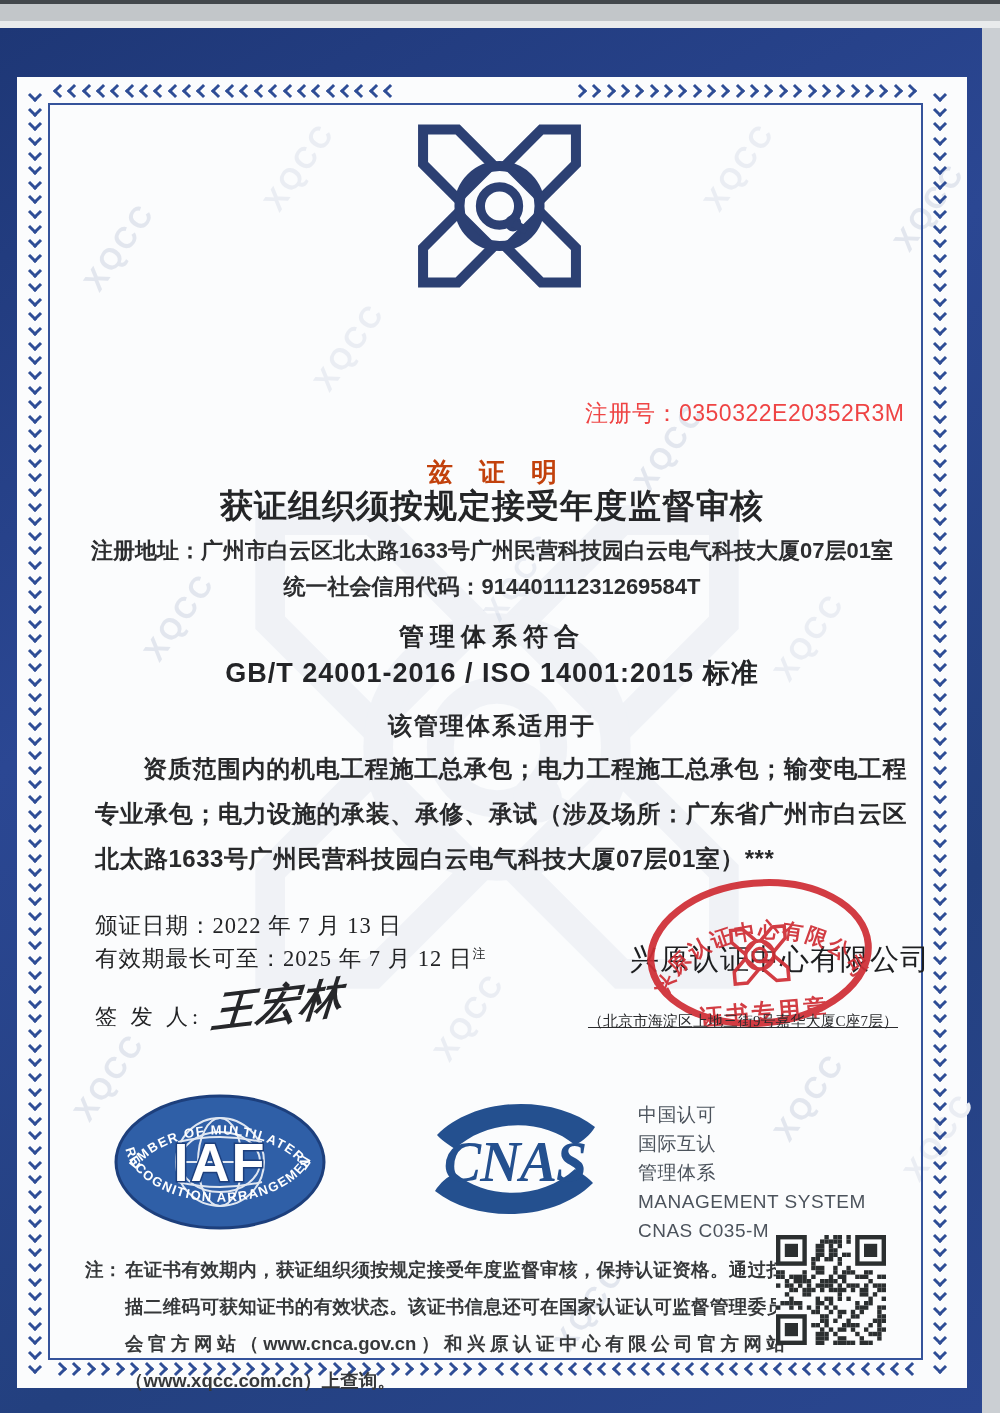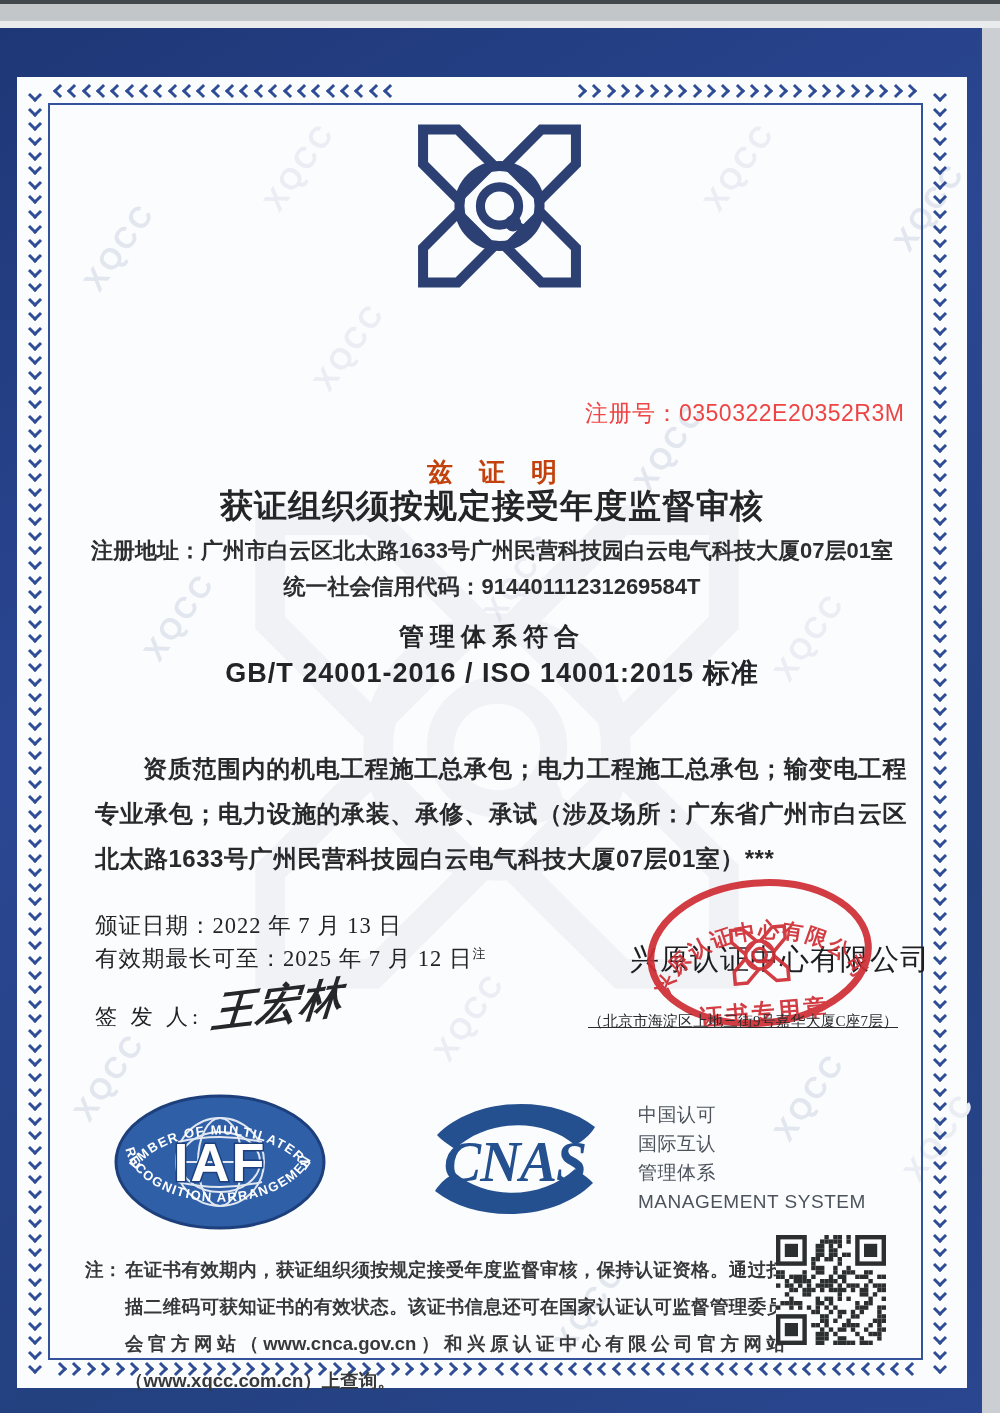--- a/index.html
+++ b/index.html
@@ -406,20 +406,21 @@
     <span class="reg">注册号：</span><span class="reg">0350322E20352R3M</span>
   </div>
 
   <div class="abs ctr certify" style="top:378px">兹　证　明</div>
   <div class="abs ctr company" style="top:407px">获证组织须按规定接受年度监督审核</div>
   <div class="abs ctr addr" style="top:459px">注册地址：广州市白云区北太路1633号广州民营科技园白云电气科技大厦07层01室</div>
   <div class="abs ctr addr" style="top:495px">统一社会信用代码：91440111231269584T</div>
 
   <div class="abs ctr sys" style="top:543px">管理体系符合</div>
   <div class="abs ctr std" style="top:578px">GB/T 24001-2016 / ISO 14001:2015 标准</div>
+  <div class="abs ctr scopehead" style="top:633px">该管理体系适用于</div>
   <div class="abs scope" style="top:669px">资质范围内的机电工程施工总承包；电力工程施工总承包；输变电工程专业承包；电力设施的承装、承修、承试（涉及场所：广东省广州市白云区北太路1633号广州民营科技园白云电气科技大厦07层01室）***</div>
 
   <div class="abs serifline" style="left:78px;top:833px">颁证日期：2022 年 7 月 13 日</div>
   <div class="abs serifline" style="left:78px;top:866px">
     <span>有效期最长可至：2025 年 7 月 12 日</span><span class="supnote">注</span>
   </div>
 
   <div class="abs signer" style="left:78px;top:925px">签 发 人:</div>
   <div class="abs signature" style="left:195px;top:900px">王宏林</div>
 
@@ -468,20 +469,21 @@
     <path d="M 12,42 C 52,2 130,2 170,34 C 165,42 158,48 150,52 C 117,24 62,26 30,56 C 23,51 16,47 12,42 Z" fill="#24508f"></path>
     <path d="M 168,90 C 128,130 50,130 10,98 C 15,90 22,84 30,80 C 63,108 118,106 150,76 C 157,81 164,85 168,90 Z" fill="#24508f"></path>
     <text x="90" y="88" class="seriftxt" font-size="56" font-weight="700" font-style="italic" fill="#24508f" text-anchor="middle" letter-spacing="-1">CNAS</text>
   </svg>
 
   <div class="abs cnas-lines" style="left:621px;top:1023px">
     <div>中国认可</div>
     <div>国际互认</div>
     <div>管理体系</div>
     <div>MANAGEMENT SYSTEM</div>
+    <div>CNAS C035-M</div>
   </div>
 
   <div class="abs footnote" style="left:68px;top:1174px;width:700px">
     <div class="fl">注：</div>
     <div class="ft">在证书有效期内，获证组织须按规定接受年度监督审核，保持认证资格。通过扫描二维码可获知证书的有效状态。该证书信息还可在国家认证认可监督管理委员会官方网站（www.cnca.gov.cn）和兴原认证中心有限公司官方网站（www.xqcc.com.cn）上查询。</div>
   </div>
 
   <svg class="abs" id="qr-svg" style="left:759px;top:1158px" width="110" height="110" viewBox="0 0 110 110">
       <rect width="110" height="110" fill="#fbfcfd"></rect>
       <rect x="48.400000000000006" y="0" width="4.4" height="4.4" fill="#2b2f30"></rect>

